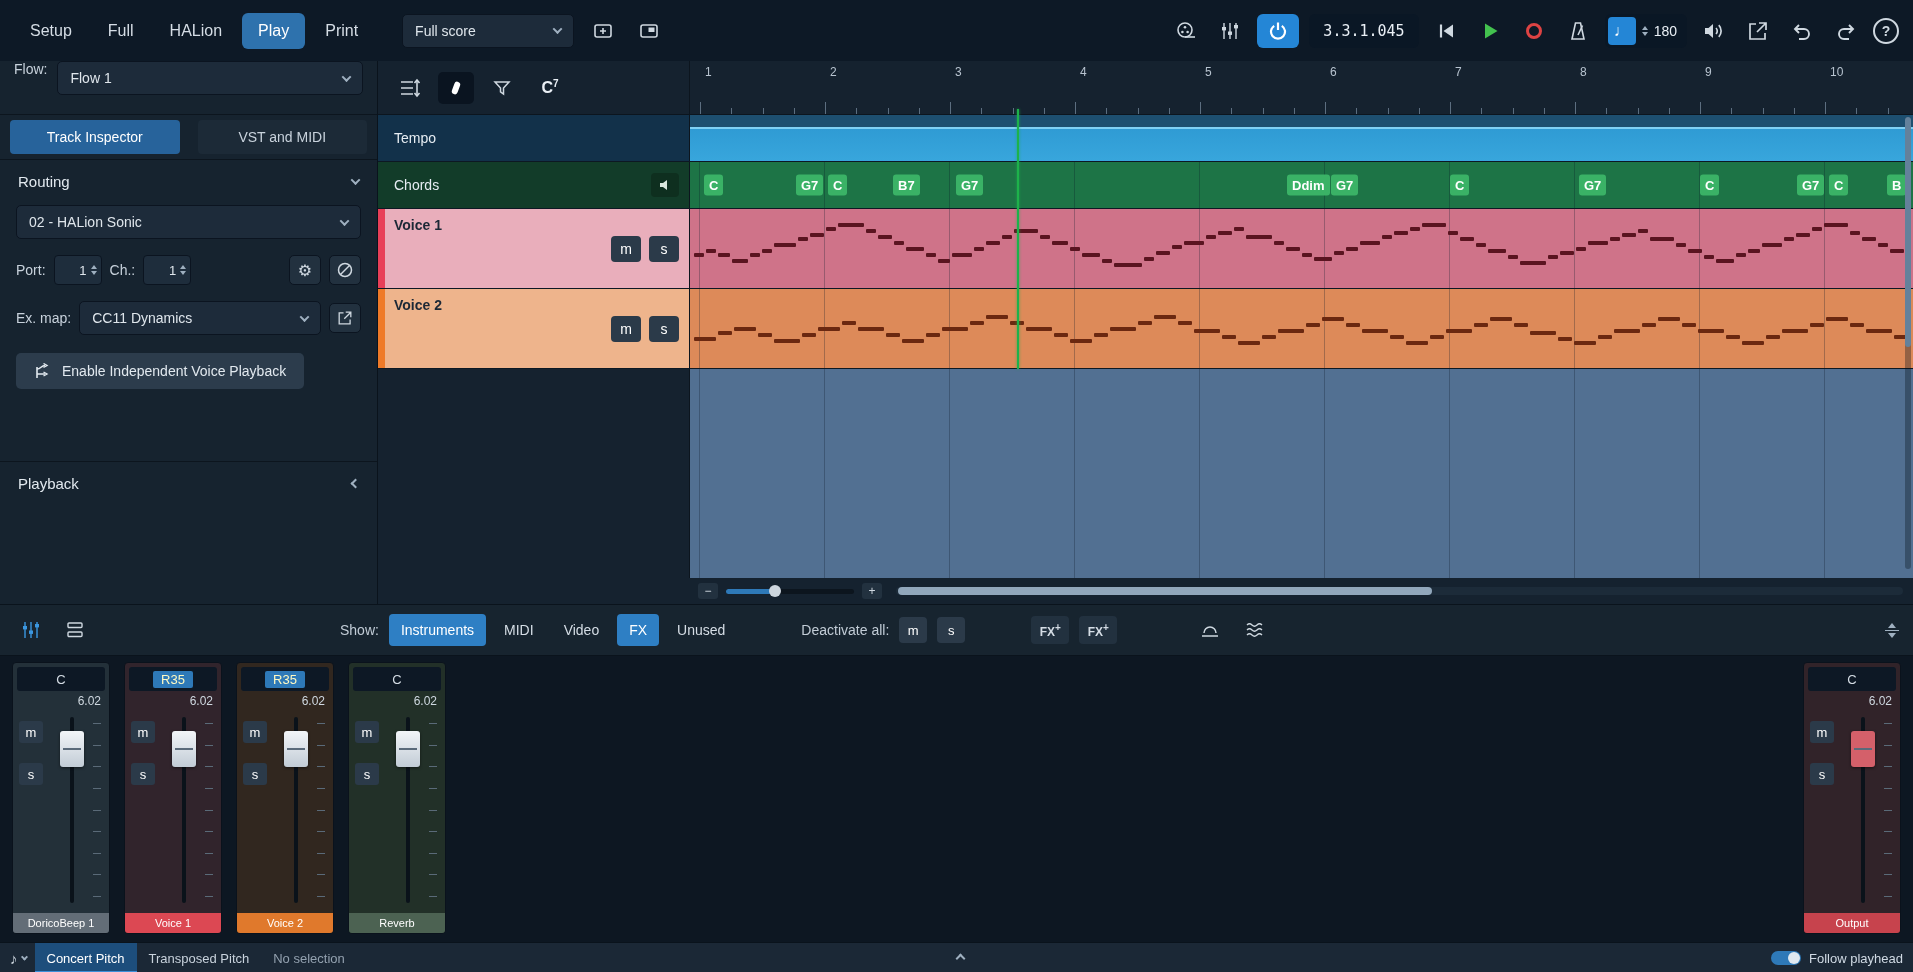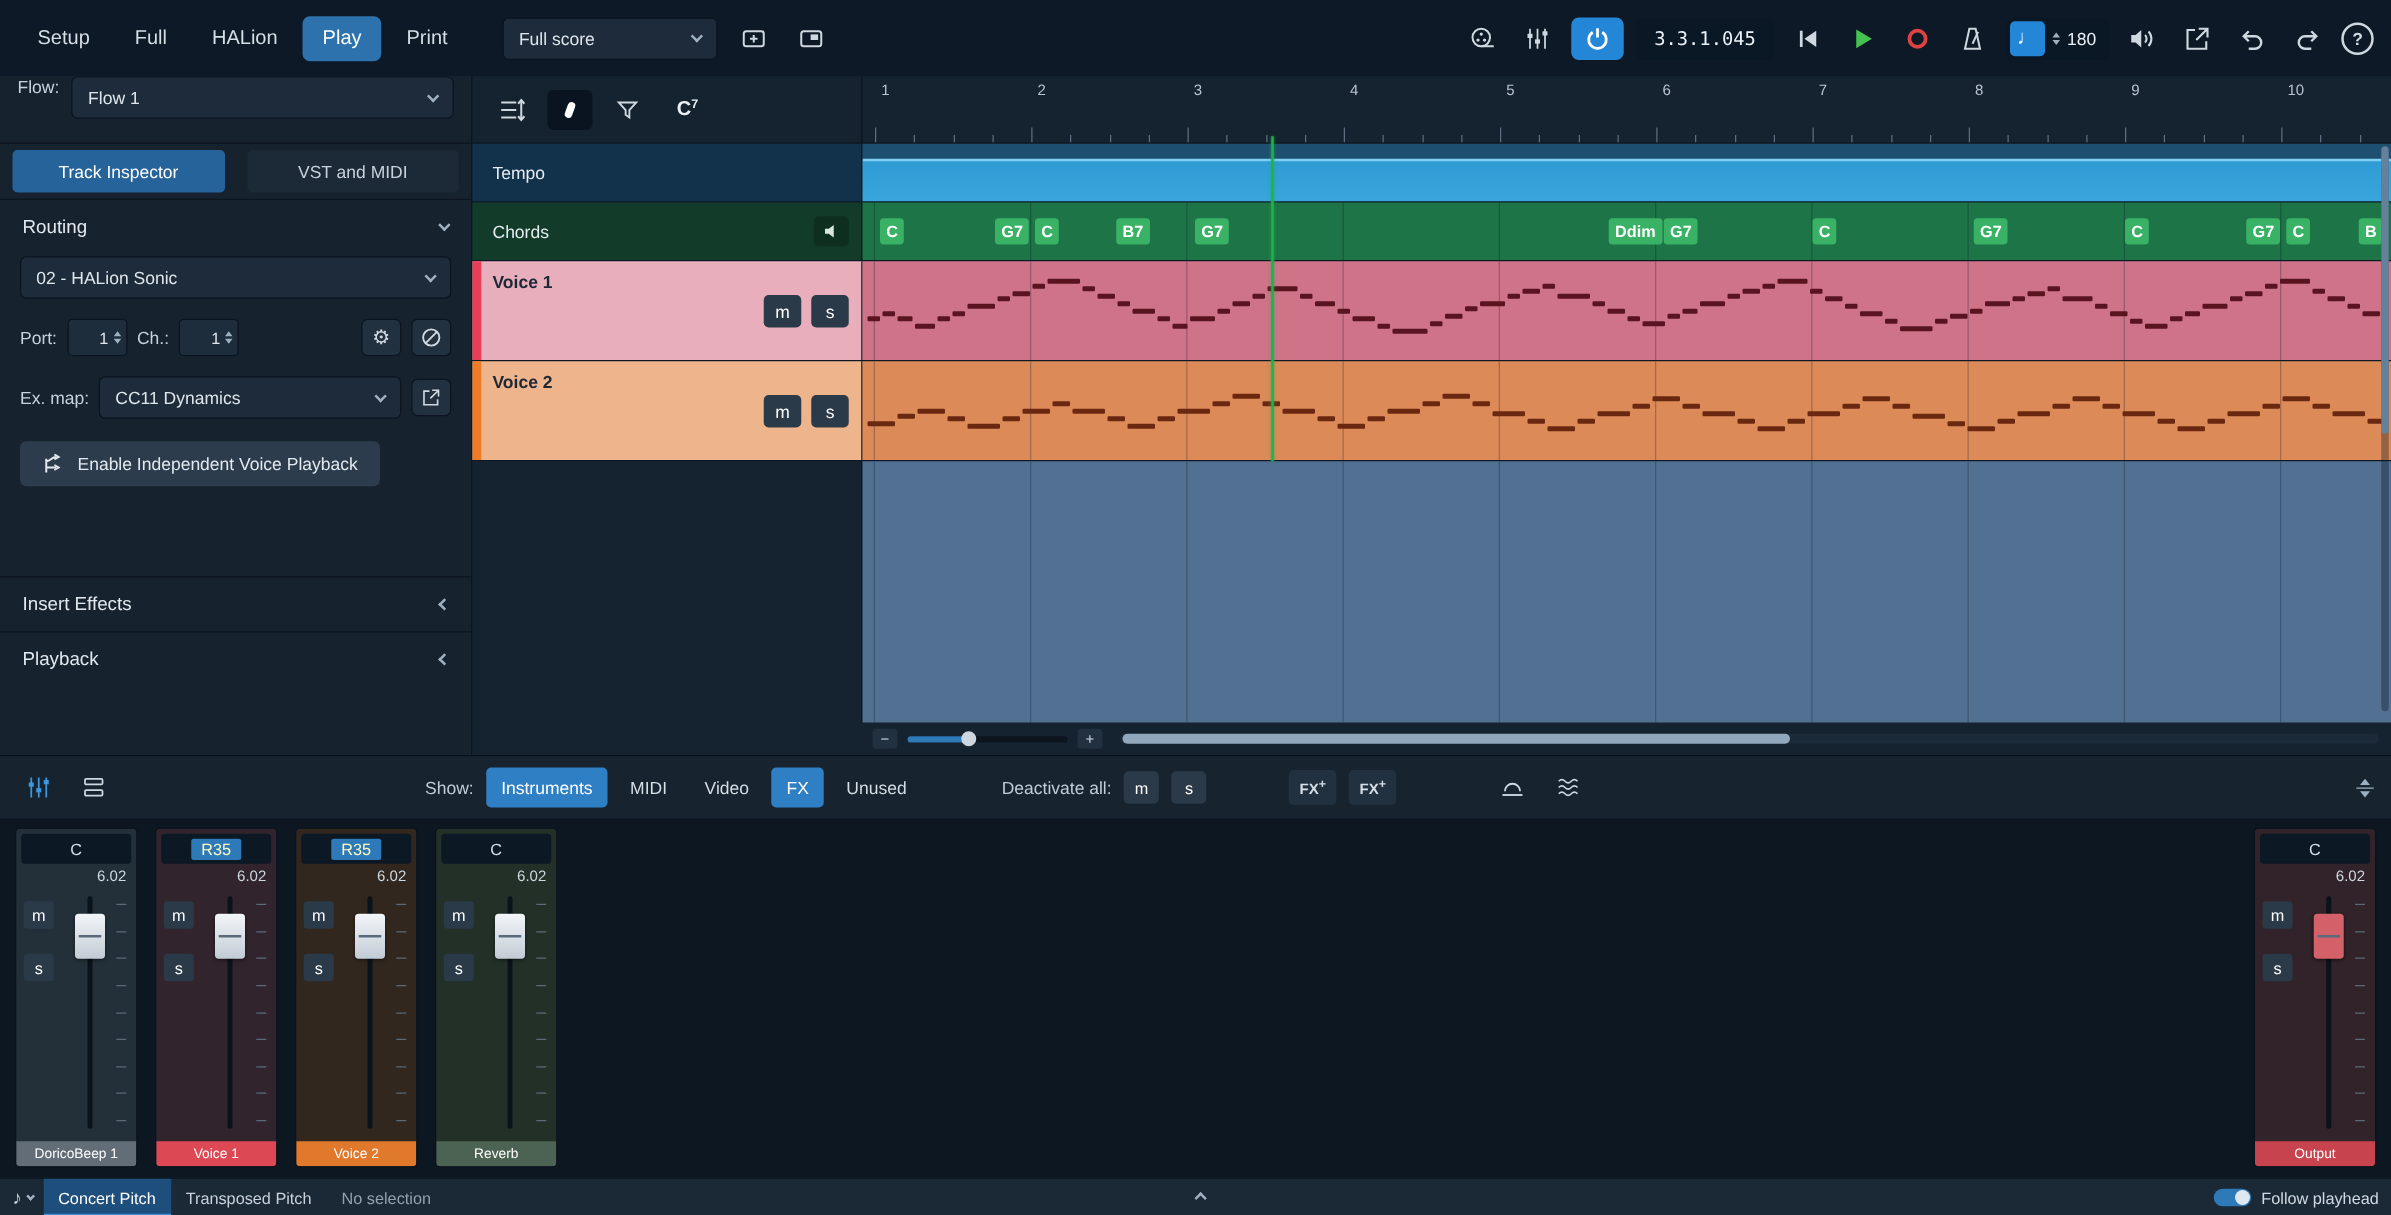--- a/index.html
+++ b/index.html
@@ -335,24 +335,20 @@
           <svg width="18" height="16" viewBox="0 0 18 16">
               <path d="M3 15V4" stroke="#e2e9ef" stroke-width="1.6" fill="none"></path>
               <path d="M3 6c4 0 4-3.5 8-3.5M3 11h8" stroke="#e2e9ef" stroke-width="1.6" fill="none"></path>
               <path d="M9.5 .5 13 2.5 9.5 4.5M9.5 9l3.5 2-3.5 2" fill="none" stroke="#e2e9ef" stroke-width="1.4"></path>
             </svg>
           <span>Enable Independent Voice Playback</span>
         </button>
       </div>
 
       <div class="spacer56"></div>
-      <button class="section-head">
-        <span>Insert Effects</span>
-        <span class="chev left"></span>
-      </button>
       <button class="section-head">
         <span>Playback</span>
         <span class="chev left"></span>
       </button>
     </aside>
 
     <div class="track-col">
       <div class="track-top">
         <div class="track-tools">
           <button class="tool-btn">

